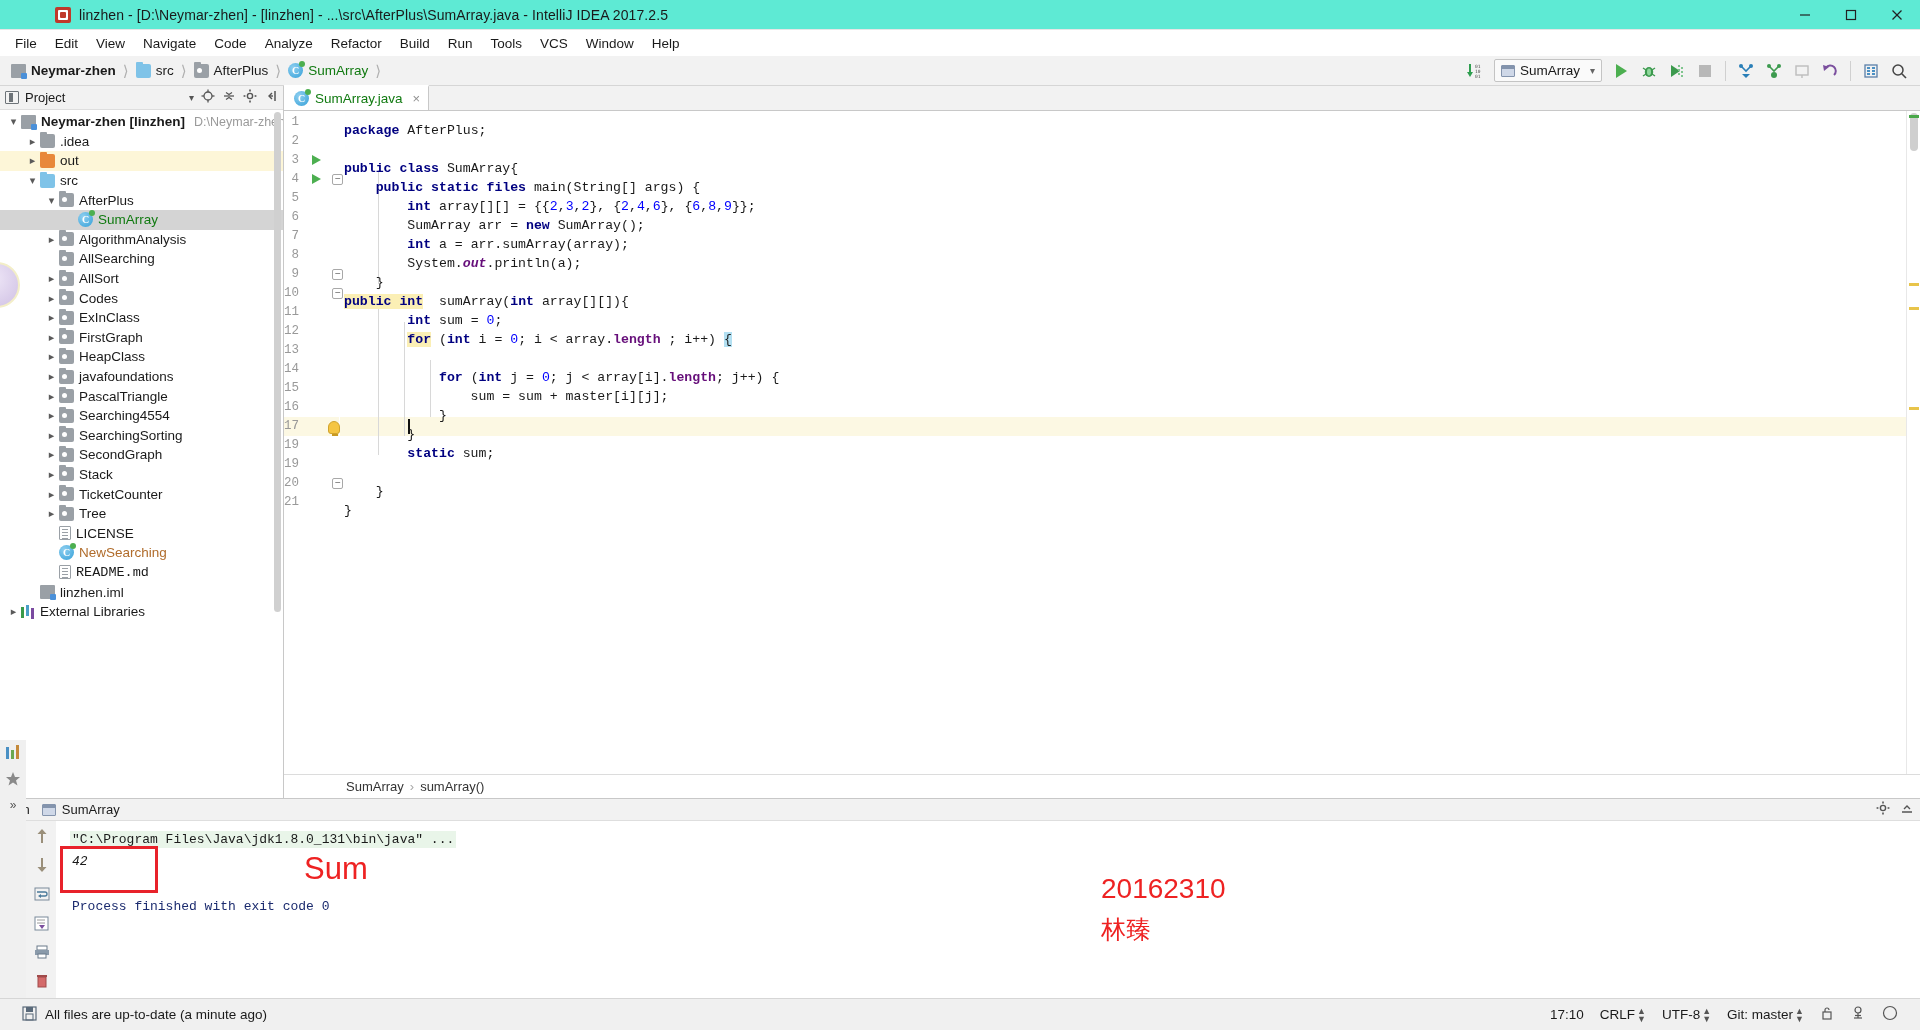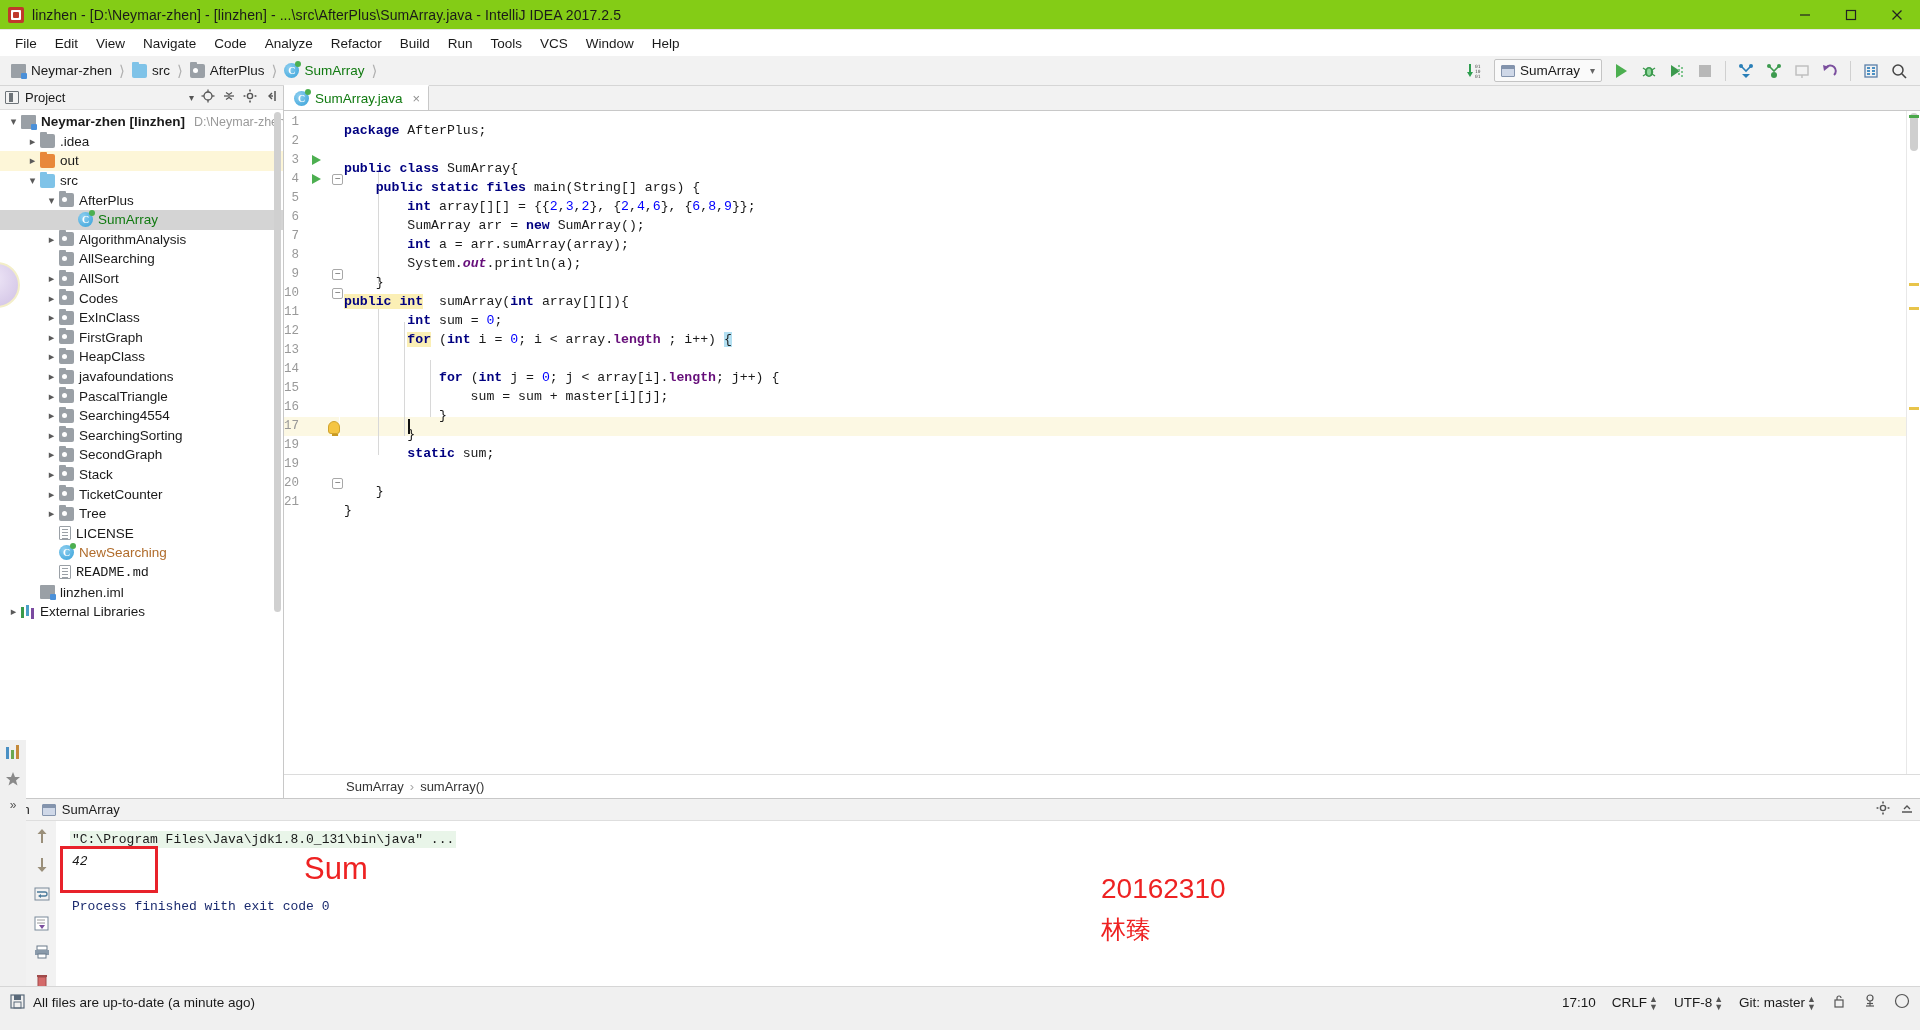--- a/index.html
+++ b/index.html
@@ -8,22 +8,23 @@
     width: 1920px; height: 1030px;
     overflow: hidden;
     background: #f0f0f0;
     font-family: "Liberation Sans", sans-serif;
     -webkit-font-smoothing: antialiased;
   }
   .app { position: relative; width: 1920px; height: 1030px; background: #f0f0f0; }
 
   
   .titlebar {
-    height: 30px; background: #84cc16; display: flex; align-items: center;
+    height: 30px; background: #5eead4; display: flex; align-items: center;
     border-bottom: 1px solid #e6e6e6;
+    padding-left: 47px;
   }
   .tb-icon {
     width: 16px; height: 16px; margin: 0 8px 0 8px; position: relative; flex: 0 0 auto;
     background: #c0392b; border-radius: 2px;
   }
   .tb-icon::after {
     content: ""; position: absolute; left: 3px; top: 3px; width: 10px; height: 10px;
     background: #ffffff; border-radius: 1px;
   }
   .tb-icon::before {
@@ -46,21 +47,21 @@
   .menu-item { padding: 3px 9px; white-space: nowrap; }
 
   
   .navbar {
     height: 30px; background: #f2f2f2; display: flex; align-items: center;
     border-bottom: 1px solid #d6d6d6; padding-left: 8px;
   }
   .crumb { display: flex; align-items: center; font-size: 13.5px; color: #1a1a1a; }
   .crumb .sep { color: #b0b0b0; margin: 0 4px; font-size: 15px; }
   .crumb-item { display: flex; align-items: center; gap: 5px; padding: 1px 3px; }
-  .crumb-item.bold { font-weight: normal; }
+  .crumb-item.bold { font-weight: bold; }
   .crumb-item.green { color: #117a11; }
 
   .ic { width: 15px; height: 14px; position: relative; flex: 0 0 auto; display: inline-block; }
   .ic-folder { background: #9aa0a6; border-radius: 1px 2px 2px 2px; }
   .ic-folder::before {
     content:""; position:absolute; left:0; top:-2px; width:7px; height:3px;
     background:#9aa0a6; border-radius:1px 1px 0 0;
   }
   .ic-folder.blue { background: #7fc3e8; }
   .ic-folder.blue::before { background: #7fc3e8; }
@@ -220,23 +221,23 @@
   .sbtn { width: 20px; height: 20px; display: flex; align-items: center; justify-content: center; }
   .console { flex: 1; position: relative; background: #ffffff; font-family: "Liberation Mono", monospace; font-size: 13px; }
   .cmdline { position: absolute; left: 14px; top: 10px; background: #e9f5e9; color: #1a1a1a; white-space: pre; padding: 1px 2px; }
   .outline { position: absolute; white-space: pre; color: #1a1a1a; font-style: italic; }
   .procline { position: absolute; color: #1a2a6e; white-space: pre; }
   .redbox { position: absolute; border: 3px solid #e8222a; }
   .annot { position: absolute; color: #ee2222; font-family: "Liberation Sans", sans-serif; }
 
   
   .statusbar {
-    position: absolute; left: 0; bottom: 12px; width: 1920px; height: 32px;
+    position: absolute; left: 0; bottom: 0; width: 1920px; height: 32px;
     background: #f0f0f0; border-top: 1px solid #d6d6d6; display: flex; align-items: center;
-    font-size: 13.5px; color: #1a1a1a; padding: 0 10px;
+    font-size: 13.5px; color: #1a1a1a; padding: 0 22px;
   }
   .sb-left { display: flex; align-items: center; gap: 8px; }
   .sb-right { margin-left: auto; display: flex; align-items: center; gap: 16px; }
   .sb-item { display: flex; align-items: center; gap: 2px; }
   .sb-arrows { display: inline-block; font-size: 9px; line-height: 8px; color: #555; }
 
   
   .leftrail {
     position: absolute; left: 0; top: 740px; width: 26px; bottom: 32px; background: #f0f0f0;
     display: flex; flex-direction: column; align-items: center; padding-top: 4px; gap: 8px;

